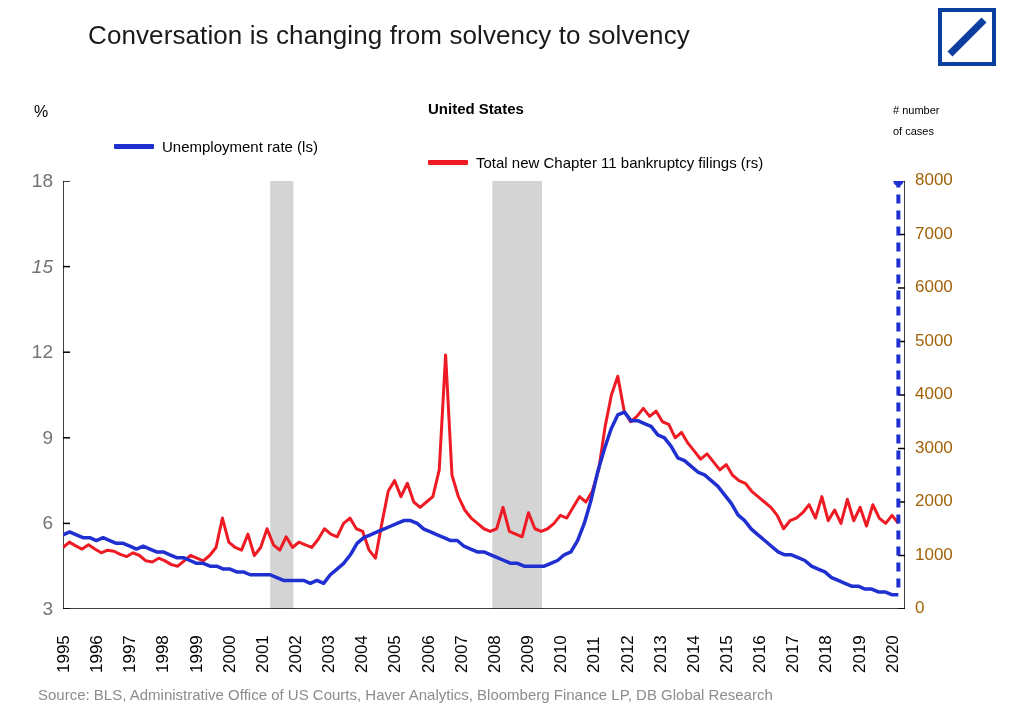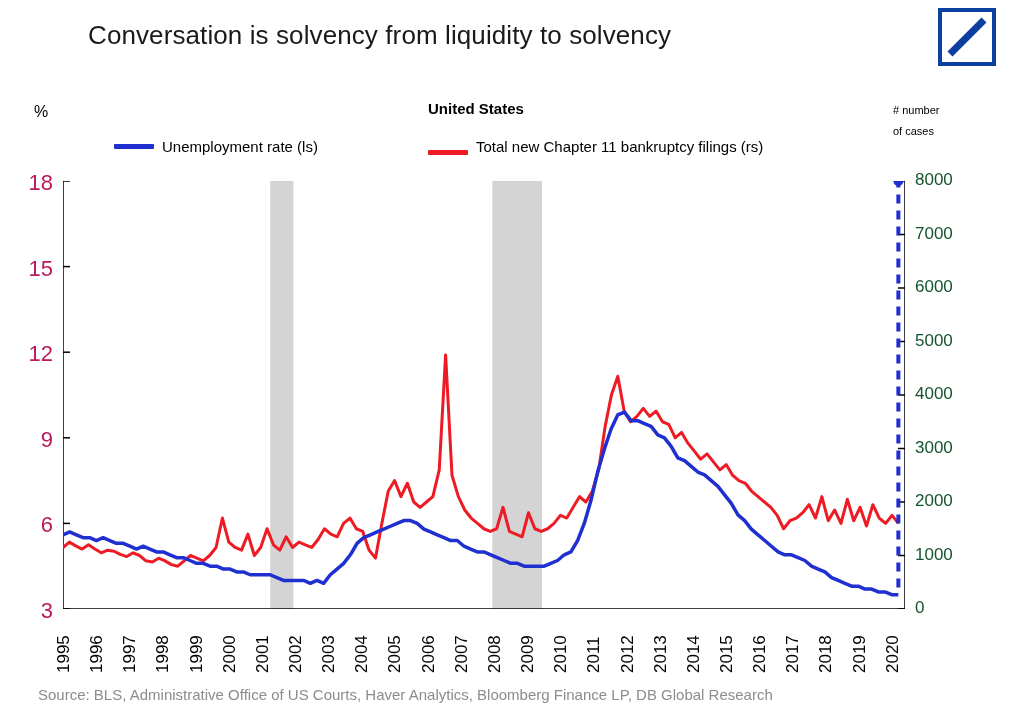--- a/index.html
+++ b/index.html
@@ -72,21 +72,21 @@
     height: 24px;
   }
   .legend-item {
     position: absolute;
     display: flex;
     align-items: center;
     font-size: 15px;
     white-space: nowrap;
   }
   .legend-item.blue { left: 4px; top: 0; }
-  .legend-item.red { left: 318px; top: 0; align-items: flex-end; }
+  .legend-item.red { left: 318px; top: 16px; }
   .legend-swatch {
     width: 40px;
     height: 5px;
     margin-right: 8px;
     border-radius: 1px;
   }
   .legend-swatch.blue { background: #1f2fd0; }
   .legend-swatch.red { background: #ee1b24; }
 
   .plot {
@@ -97,29 +97,29 @@
     height: 428px;
   }
   .chart-svg {
     position: absolute;
     left: 0;
     top: 0;
   }
 
   .ytick-left {
     position: absolute;
-    font-size: 22px;
-    color: #be185d;
+    font-size: 19px;
+    color: #737373;
     text-align: right;
     width: 30px;
   }
   .ytick-right {
     position: absolute;
     font-size: 17px;
-    color: #14532d;
+    color: #a16207;
     text-align: left;
     width: 48px;
   }
   .xtick {
     position: absolute;
     font-size: 17px;
     color: #000;
     transform-origin: left top;
     transform: rotate(-90deg);
     white-space: nowrap;
@@ -132,21 +132,21 @@
     color: #8c8c8c;
     white-space: nowrap;
     margin-left: 10px;
   }
 </style>
 </head>
 <body>
 
 <div id="root">
 
-  <div class="title">Conversation is solvency from liquidity to solvency</div>
+  <div class="title">Conversation is changing from solvency to solvency</div>
 
   <div class="logo">
     <svg width="50" height="50" viewBox="0 0 50 50" aria-hidden="true">
       <line x1="8" y1="42" x2="42" y2="8" stroke="#0b3fa0" stroke-width="7"></line>
     </svg>
   </div>
 
   <div class="axis-unit-left">%</div>
 
   <div class="axis-unit-right"># number<br>of cases</div>
@@ -217,21 +217,21 @@
         <line x1="835.370078740156" y1="406.6" x2="835.370078740156" y2="0" stroke="#1f2fd0" stroke-width="4" stroke-dasharray="9 7"></line>
         <circle cx="835.370078740156" cy="0" r="5" fill="#1f2fd0"></circle>
       </svg>
   </div>
 
   <div id="ytick-left-layer">
       <div class="ytick-left" style="left: 23px; top: 598px;">3</div>
       <div class="ytick-left" style="left: 23px; top: 512.4px;">6</div>
       <div class="ytick-left" style="left: 23px; top: 426.8px;">9</div>
       <div class="ytick-left" style="left: 23px; top: 341.2px;">12</div>
-      <div class="ytick-left" style="left: 23px; top: 255.6px;">15</div>
+      <div class="ytick-left" style="left: 23px; top: 255.6px; font-style: italic;">15</div>
       <div class="ytick-left" style="left: 23px; top: 170px;">18</div>
     </div>
   <div id="ytick-right-layer">
       <div class="ytick-right" style="left: 915px; top: 598px;">0</div>
       <div class="ytick-right" style="left: 915px; top: 544.5px;">1000</div>
       <div class="ytick-right" style="left: 915px; top: 491px;">2000</div>
       <div class="ytick-right" style="left: 915px; top: 437.5px;">3000</div>
       <div class="ytick-right" style="left: 915px; top: 384px;">4000</div>
       <div class="ytick-right" style="left: 915px; top: 330.5px;">5000</div>
       <div class="ytick-right" style="left: 915px; top: 277px;">6000</div>

